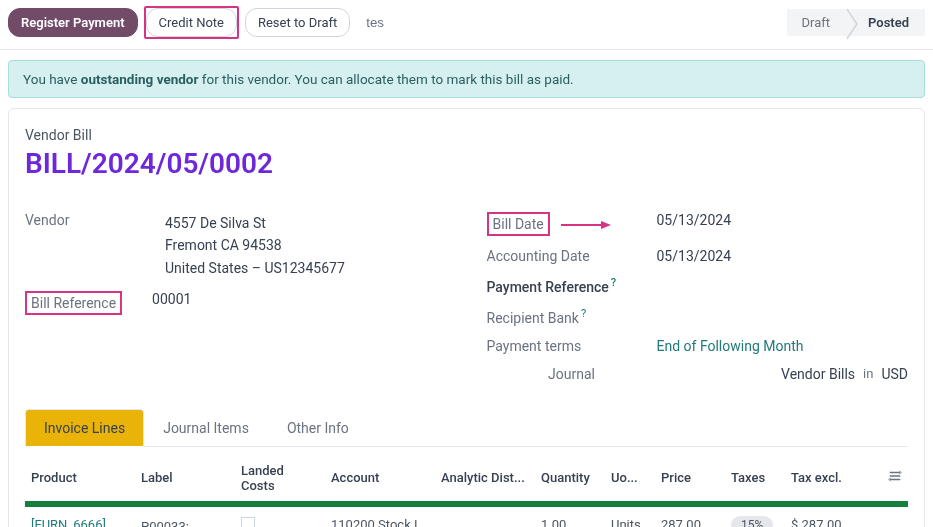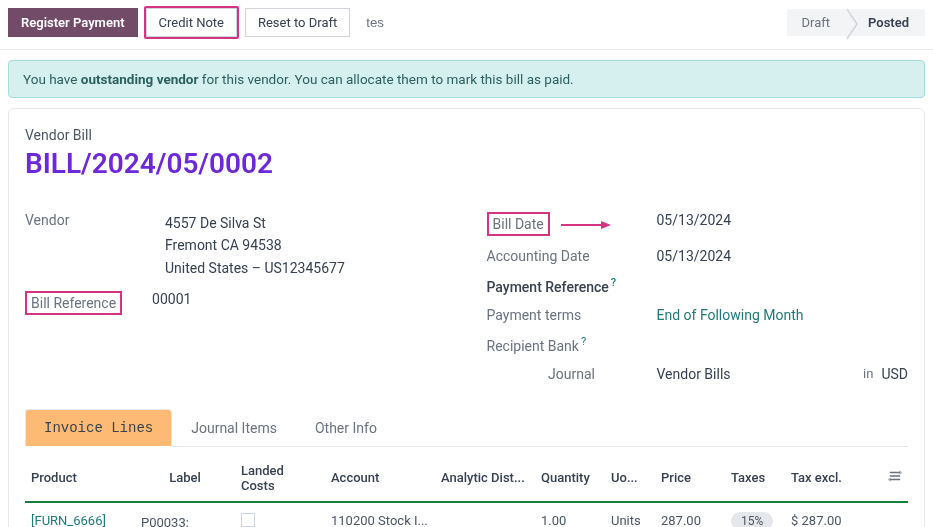--- a/index.html
+++ b/index.html
@@ -13,21 +13,21 @@
   .toolbar {
     display: flex;
     align-items: center;
     padding: 6px 8px 10px 8px;
     gap: 6px;
     border-bottom: 1px solid #e5e7eb;
   }
   .btn {
     padding: 6px 12px;
     border: 1px solid #d1d5db;
-    border-radius: 0;
+    border-radius: 12px;
     background: #fff;
     color: #374151;
     font-size: 13px;
     cursor: pointer;
     font-family: inherit;
   }
   .btn-primary {
     background: #714b67;
     color: #fff;
     border-color: #714b67;
@@ -164,35 +164,34 @@
     cursor: pointer;
     border: 1px solid transparent;
     border-bottom: none;
     position: relative;
     top: 1px;
   }
   .tab.active {
     color: #374151;
     border-color: #e5e7eb;
     border-bottom: 1px solid #fff;
-    background: #fdba74;
+    background: #eab308;
     border-radius: 4px 4px 0 0;
-    font-family: Liberation Mono, monospace;
   }
   table.lines {
     width: 100%;
     border-collapse: collapse;
     font-size: 13px;
   }
   table.lines th {
     text-align: left;
     color: #374151;
     font-weight: 500;
     padding: 10px 6px 8px 6px;
-    border-bottom: 2px solid #15803d;
+    border-bottom: 6px solid #15803d;
   }
   table.lines th.right, table.lines td.right { text-align: left; }
   table.lines td {
     padding: 10px 6px;
     vertical-align: top;
     color: #4b5563;
   }
   .prod-link { color: #1f7a7a; }
   .tax-pill {
     background: #e5e7eb;
@@ -271,51 +270,51 @@
         <div class="field-label" style="width:170px;">Accounting Date</div>
         <div class="field-value">05/13/2024</div>
       </div>
       <div class="field-row">
         <div class="field-label strong" style="width:170px;">
           <span>Payment Reference</span><span class="qmark">?</span>
         </div>
         <div class="field-value"></div>
       </div>
       <div class="field-row">
+        <div class="field-label" style="width:170px;">
+          <span>Recipient Bank</span><span class="qmark">?</span>
+        </div>
+        <div class="field-value"></div>
+      </div>
+      <div class="field-row">
         <div class="field-label" style="width:170px;">Payment terms</div>
         <div class="field-value link">End of Following Month</div>
       </div>
       <div class="field-row">
-        <div class="field-label" style="width:170px;">
-          <span>Recipient Bank</span><span class="qmark">?</span>
-        </div>
-        <div class="field-value"></div>
-      </div>
-      <div class="field-row">
         <div class="field-label" style="width:170px;text-align:center;">Journal</div>
-        <div class="field-value" style="display:flex;align-items:center;width:100%;">
+        <div class="field-value" style="display:flex;align-items:center;width:100%;text-align:right;">
           <span style="flex:1;">Vendor Bills</span>
           <span class="mini-in">in</span>
           <span class="link">USD</span>
         </div>
       </div>
     </div>
   </div>
 
   <div class="tabs">
     <div class="tab active">Invoice Lines</div>
     <div class="tab">Journal Items</div>
     <div class="tab">Other Info</div>
   </div>
 
   <table class="lines">
     <thead>
       <tr>
         <th style="width:110px;">Product</th>
-        <th style="width:100px;text-align:center;">Label</th>
+        <th style="width:100px;">Label</th>
         <th style="width:90px;">Landed Costs</th>
         <th style="width:110px;">Account</th>
         <th style="width:100px;">Analytic Dist...</th>
         <th class="right" style="width:70px;">Quantity</th>
         <th style="width:50px;">Uo...</th>
         <th class="right" style="width:70px;">Price</th>
         <th style="width:60px;">Taxes</th>
         <th class="right">Tax excl.</th>
         <th style="width:22px;">
           <svg class="col-icon" viewBox="0 0 16 16">

